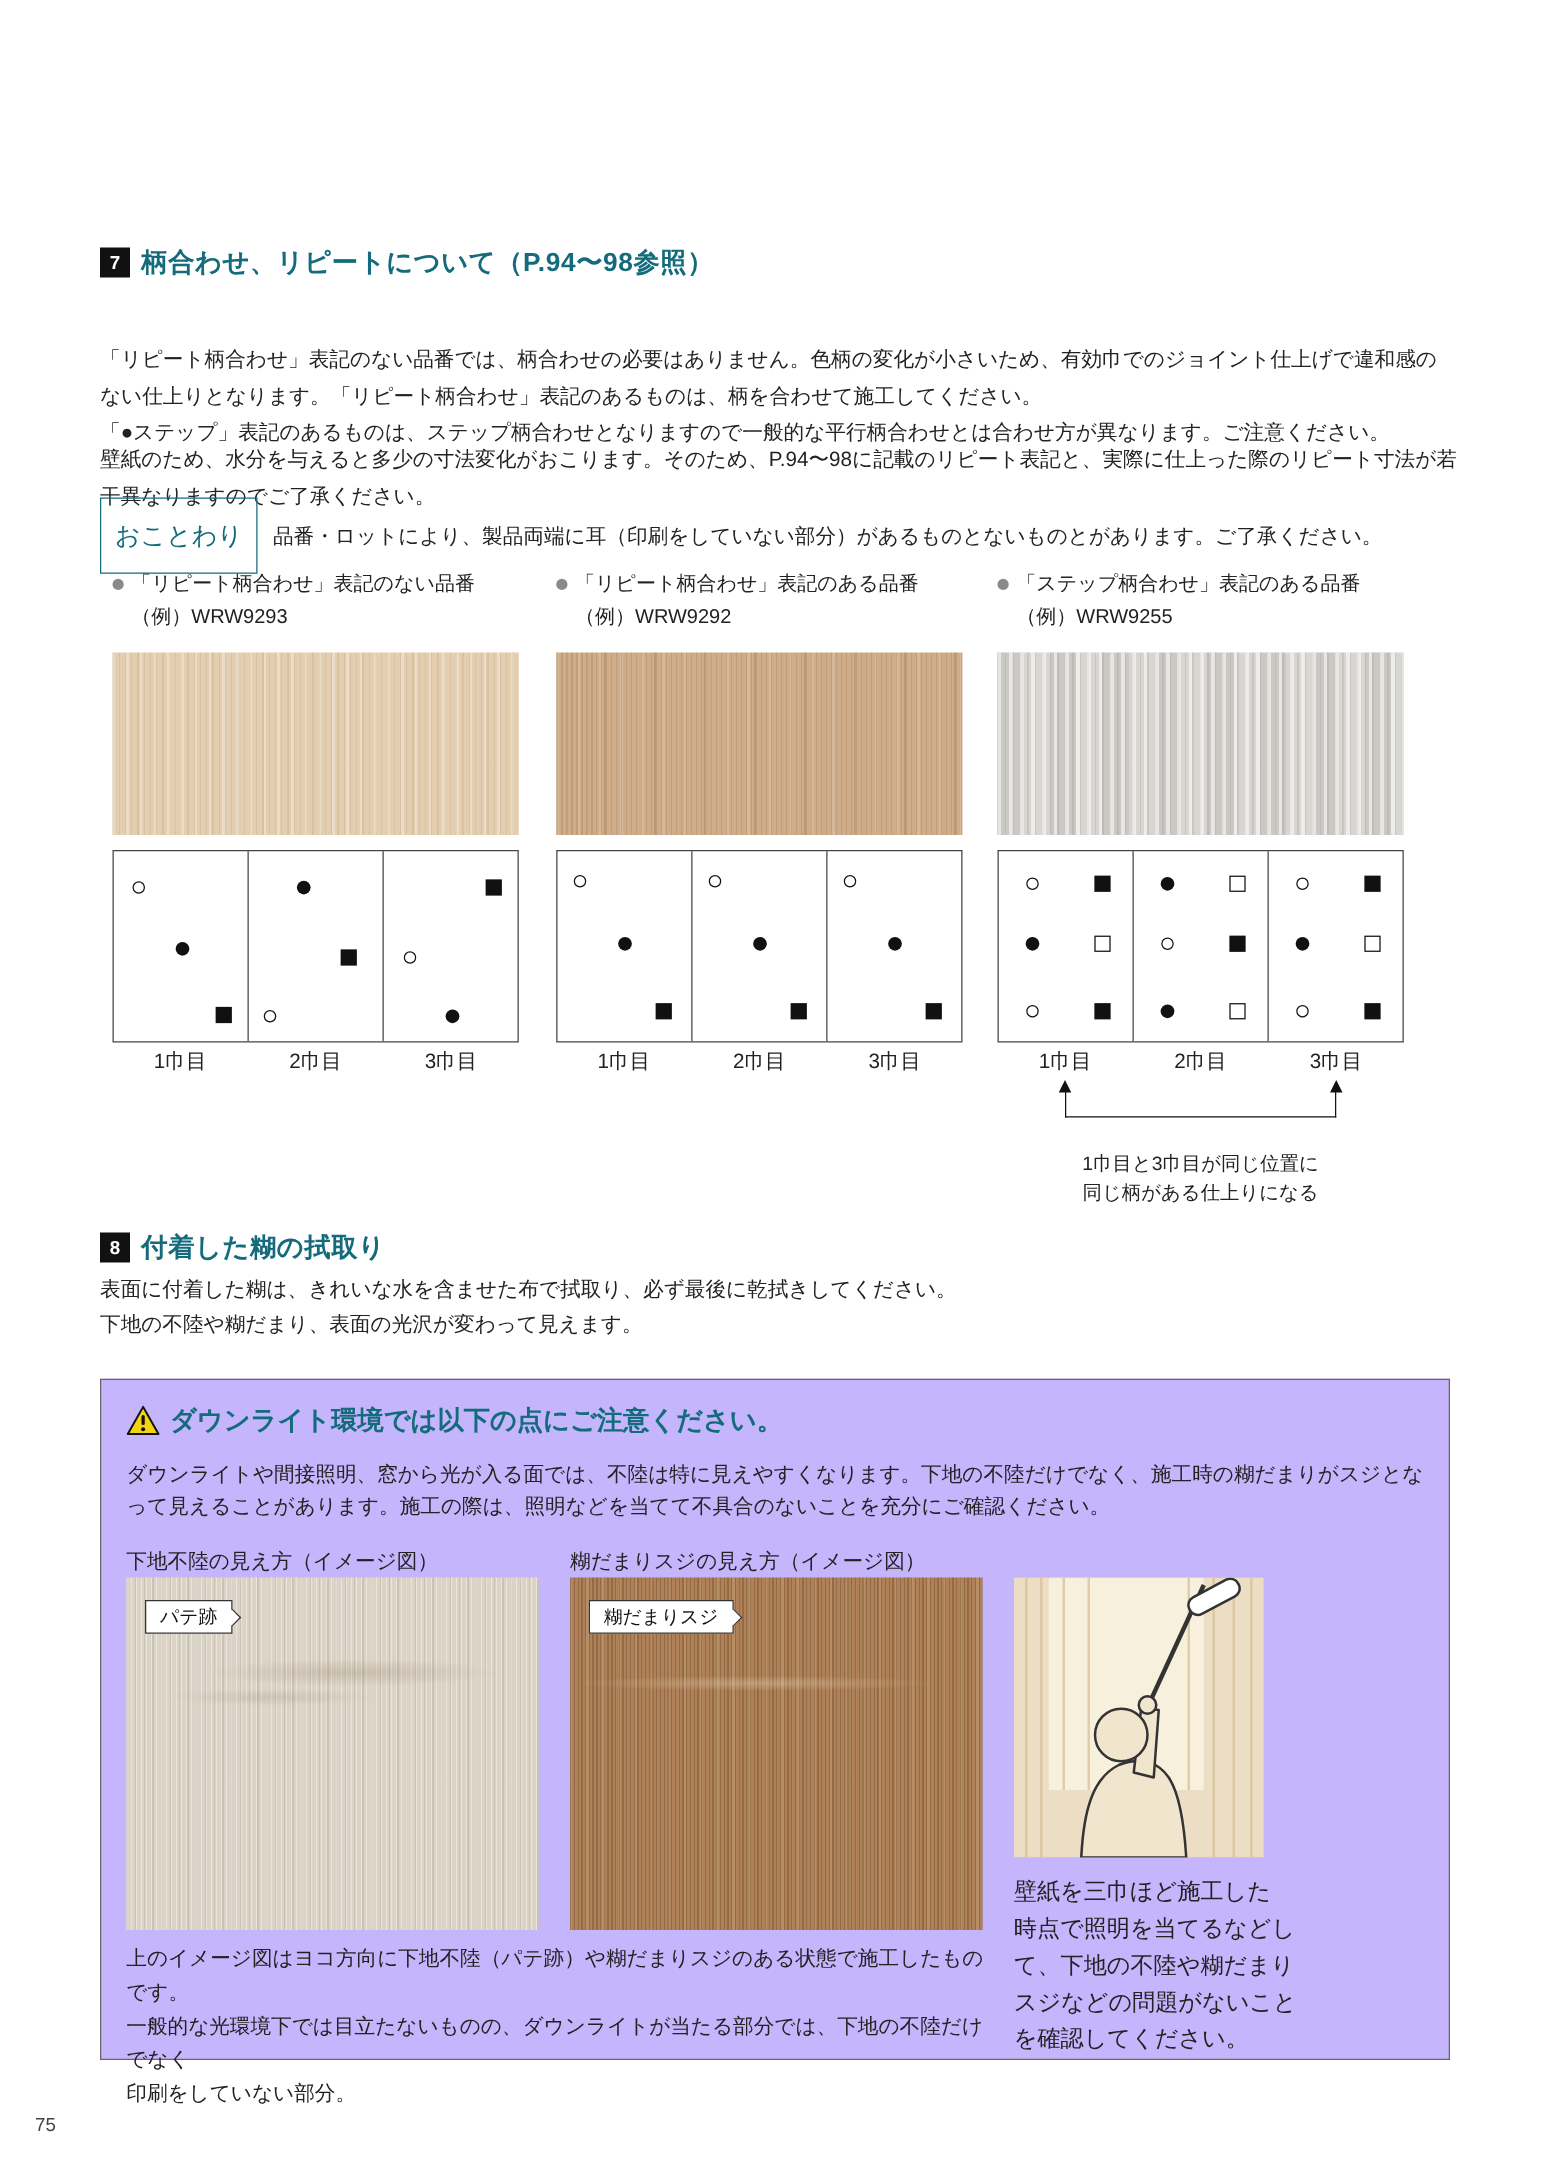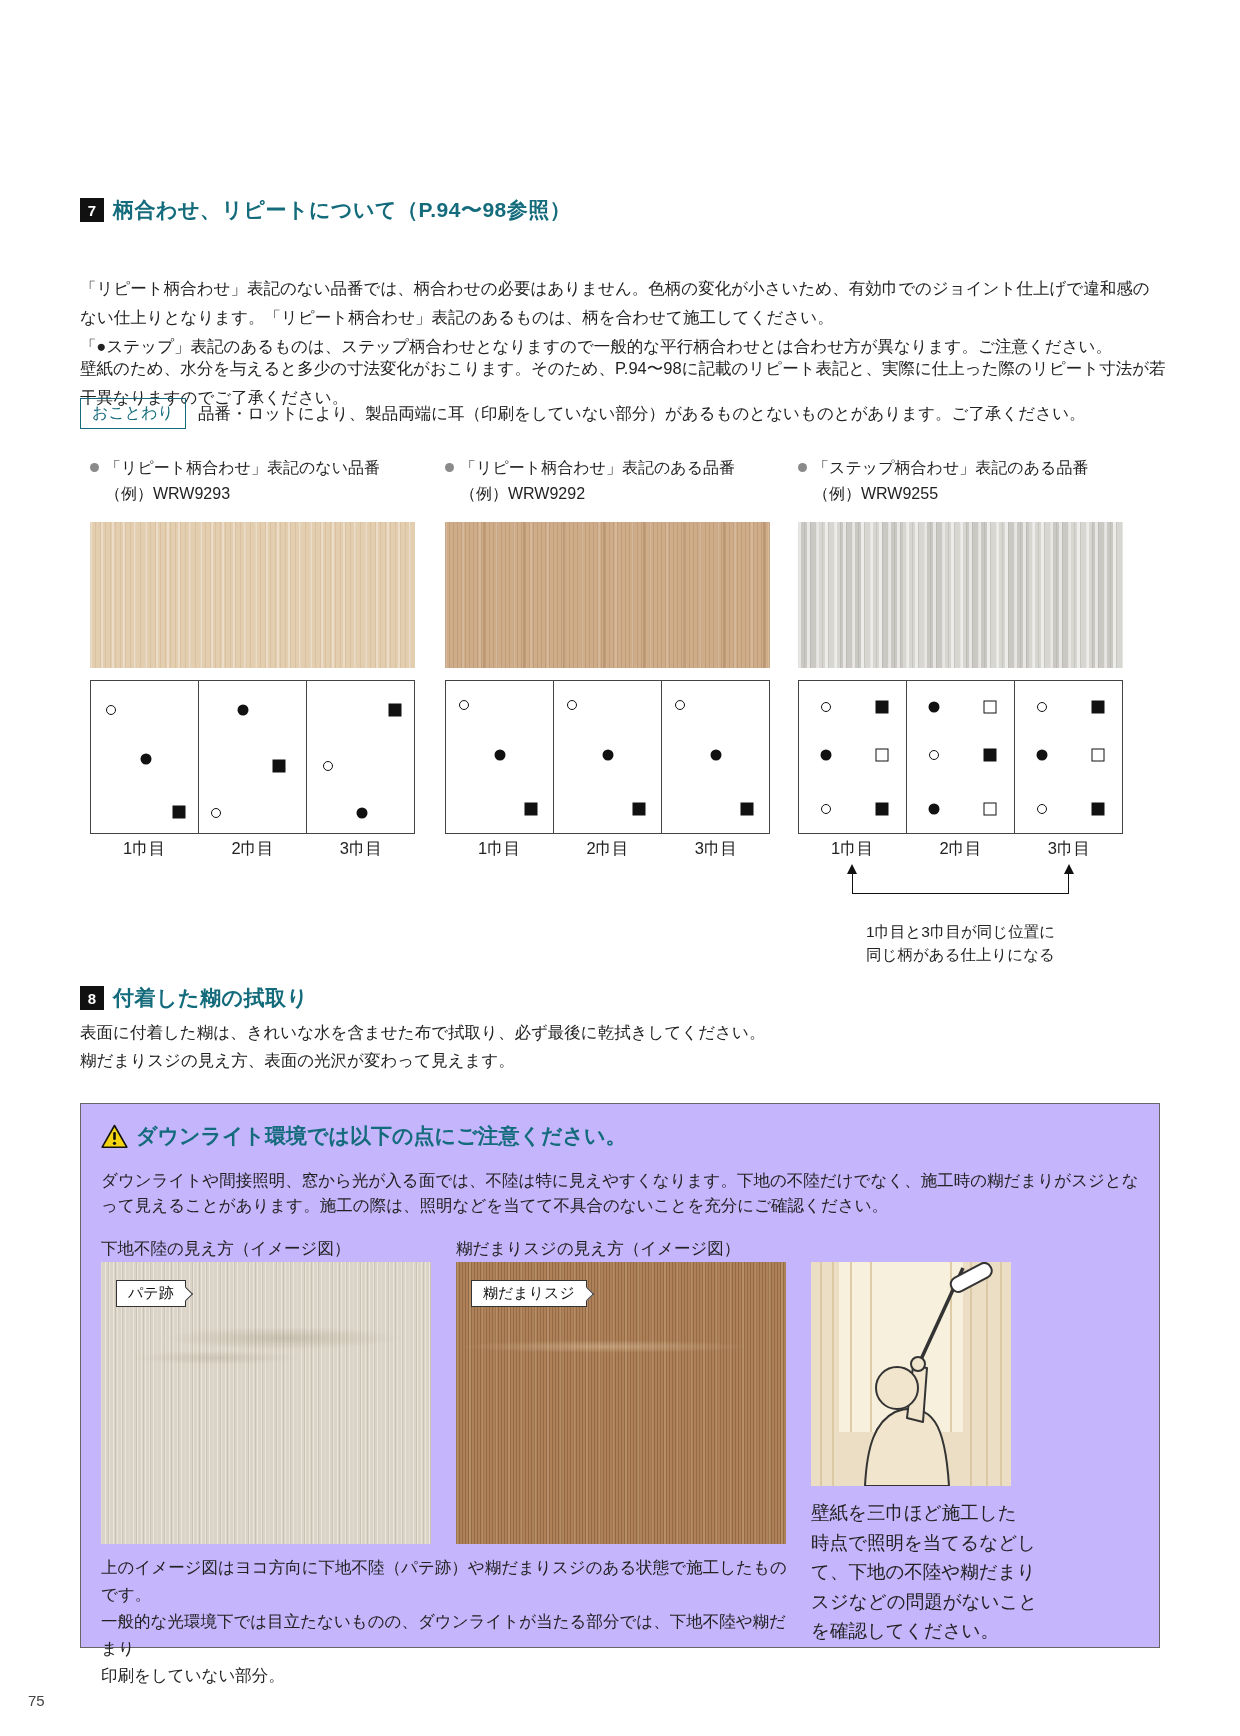--- a/index.html
+++ b/index.html
@@ -6,21 +6,21 @@
   .page{position:relative;width:1240px;height:1736px;background:#fff;overflow:hidden;
         font-family:"Liberation Sans","DejaVu Sans",sans-serif;color:#222;}
   
   .sec-header{position:absolute;display:flex;align-items:center;gap:9px;}
   .sec-num{width:24px;height:24px;background:#111;color:#fff;font-size:15px;font-weight:bold;
            display:flex;align-items:center;justify-content:center;}
   .sec-title{font-size:21px;font-weight:bold;color:#136b7b;letter-spacing:0.5px;}
   .para{position:absolute;font-size:16.5px;line-height:29px;color:#222;}
   
   .note-row{position:absolute;display:flex;align-items:center;gap:12px;}
-  .note-box{border:1.5px solid #136b7b;color:#136b7b;font-size:16px;padding:4px 11px;white-space:nowrap;text-align:center;}
+  .note-box{border:1.5px solid #136b7b;color:#136b7b;font-size:20px;padding:16px 11px;white-space:nowrap;text-align:center;}
   .note-text{font-size:16.5px;color:#222;}
   
   .ex-col{position:absolute;width:325px;top:456px;}
   .ex-label{font-size:16px;line-height:24px;color:#222;display:flex;align-items:flex-start;gap:6px;}
   .bullet{width:9px;height:9px;border-radius:50%;background:#8a8a8a;margin-top:7px;flex:0 0 auto;}
   .ex-example{font-size:16px;line-height:24px;color:#222;margin-left:15px;margin-top:2px;}
   .swatch{position:absolute;left:0;top:66px;width:325px;height:146px;}
   .swatch-1{background-color:#e4ceb0;background-image:
     repeating-linear-gradient(90deg, rgba(255,255,255,0.30) 0 2px, rgba(0,0,0,0) 2px 11px),
     repeating-linear-gradient(90deg, rgba(176,140,100,0.20) 0 1px, rgba(0,0,0,0) 1px 5px);}
@@ -216,21 +216,21 @@
       <div>同じ柄がある仕上りになる</div>
     </div>
   </div>
 
   <div class="sec-header" style="left:80px;top:984px;">
     <div class="sec-num">8</div>
     <div class="sec-title">付着した糊の拭取り</div>
   </div>
   <div class="para" style="left:80px;top:1018px;width:1086px;line-height:28px;">
     <div>表面に付着した糊は、きれいな水を含ませた布で拭取り、必ず最後に乾拭きしてください。</div>
-    <div>糊だまりスジの見え方、表面の光沢が変わって見えます。</div>
+    <div>下地の不陸や糊だまり、表面の光沢が変わって見えます。</div>
   </div>
 
   <div class="big-box">
     <div class="warn-header">
       <svg class="warn-icon" width="27" height="25" viewBox="0 0 27 25">
         <polygon points="13.5,1.5 25.8,23.2 1.2,23.2" fill="#f4d411" stroke="#111" stroke-width="1.6" stroke-linejoin="round"></polygon>
         <rect x="12.2" y="8" width="2.6" height="8" rx="1.2" fill="#111"></rect>
         <circle cx="13.5" cy="19.3" r="1.6" fill="#111"></circle>
       </svg>
       <div class="warn-title">ダウンライト環境では以下の点にご注意ください。</div>
@@ -268,21 +268,21 @@
       <line x1="152" y1="6" x2="106" y2="106" stroke="#333" stroke-width="3.5"></line>
       <rect x="138" y="8" width="44" height="15" rx="7" fill="#fff" stroke="#333" stroke-width="2" transform="rotate(-28 160 15)"></rect>
       <path d="M54,224 C56,184 64,160 84,150 C102,143 116,148 124,160 C132,172 136,192 138,224 Z" fill="#f1e6cd" stroke="#333" stroke-width="2"></path>
       <path d="M96,156 L102,104 L116,106 L112,160 Z" fill="#f1e6cd" stroke="#333" stroke-width="2" stroke-linejoin="round"></path>
       <circle cx="107" cy="102" r="7" fill="#f1e6cd" stroke="#333" stroke-width="2"></circle>
       <circle cx="86" cy="126" r="21" fill="#f1e6cd" stroke="#333" stroke-width="2"></circle>
     </svg>
 
     <div class="bottom-text">
       <div>上のイメージ図はヨコ方向に下地不陸（パテ跡）や糊だまりスジのある状態で施工したものです。</div>
-      <div>一般的な光環境下では目立たないものの、ダウンライトが当たる部分では、下地不陸や糊だまり</div>
+      <div>一般的な光環境下では目立たないものの、ダウンライトが当たる部分では、下地の不陸だけでなく</div>
       <div>印刷をしていない部分。</div>
     </div>
 
     <div class="right-text">
       <div>壁紙を三巾ほど施工した</div>
       <div>時点で照明を当てるなどし</div>
       <div>て、下地の不陸や糊だまり</div>
       <div>スジなどの問題がないこと</div>
       <div>を確認してください。</div>
     </div>

